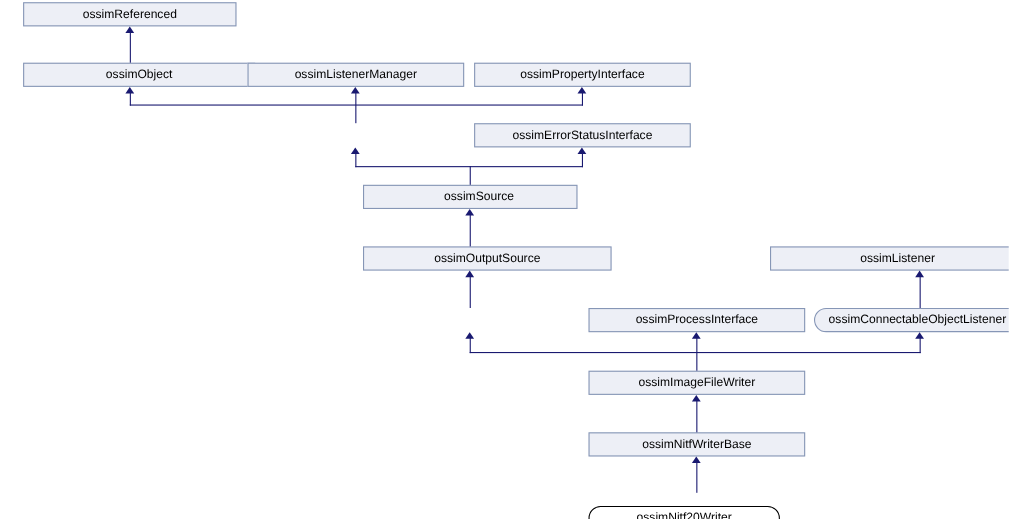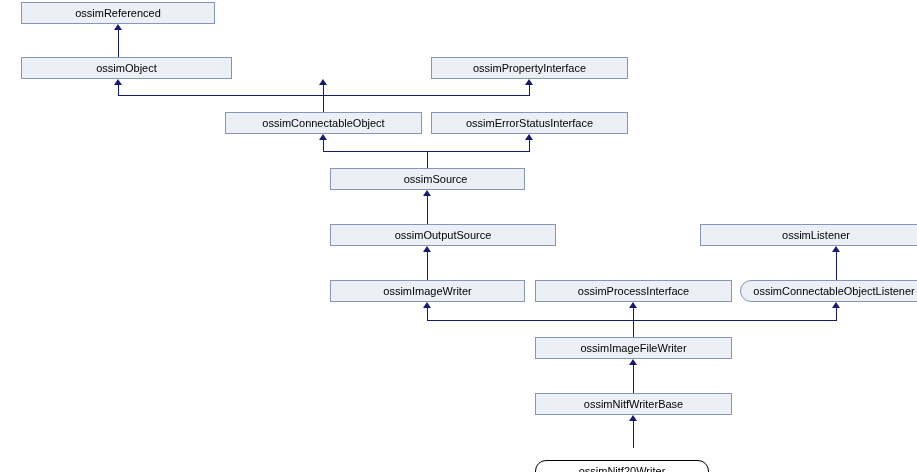--- a/index.html
+++ b/index.html
@@ -25,27 +25,26 @@
     border-bottom:6px solid #191970;
   }
 </style>
 </head>
 <body>
 
 <div class="canvas">
 
   <div class="node" style="left:1px; top:2px; width:194px;">ossimReferenced</div>
   <div class="node" style="left:1px; top:57px; width:211px;">ossimObject</div>
+  <div class="node" style="left:205px; top:57px; width:197px;">ossimListenerManager</div>
   <div class="node" style="left:411px; top:57px; width:197px;">ossimPropertyInterface</div>
-  <div class="node" style="left:205px; top:112px; width:197px;">ossimConnectableObject</div>
   <div class="node" style="left:411px; top:112px; width:197px;">ossimErrorStatusInterface</div>
   <div class="node" style="left:310px; top:168px; width:195px;padding-left:16px;">ossimSource</div>
   <div class="node" style="left:310px; top:224px; width:226px;">ossimOutputSource</div>
   <div class="node" style="left:680px; top:224px; width:232px;">ossimListener</div>
-  <div class="node" style="left:310px; top:280px; width:195px;">ossimImageWriter</div>
   <div class="node" style="left:515px; top:280px; width:197px;">ossimProcessInterface</div>
   <div class="node" style="left:720px; top:280px; width:188px;border-radius:11px;">ossimConnectableObjectListener</div>
   <div class="node" style="left:515px; top:393px; width:197px;">ossimNitfWriterBase</div>
   <div class="node" style="left:515px; top:337px; width:197px;">ossimImageFileWriter</div>
   <div class="node focus" style="left:515px; top:460px; width:174px;border-radius:11px;">ossimNitf20Writer</div>
 
   <div class="tri" style="left:94px; top:24px;"></div>
   <div class="vl" style="left:98px; top:28px; height:29px;"></div>
 
   <div class="tri" style="left:94px; top:79px;"></div>

